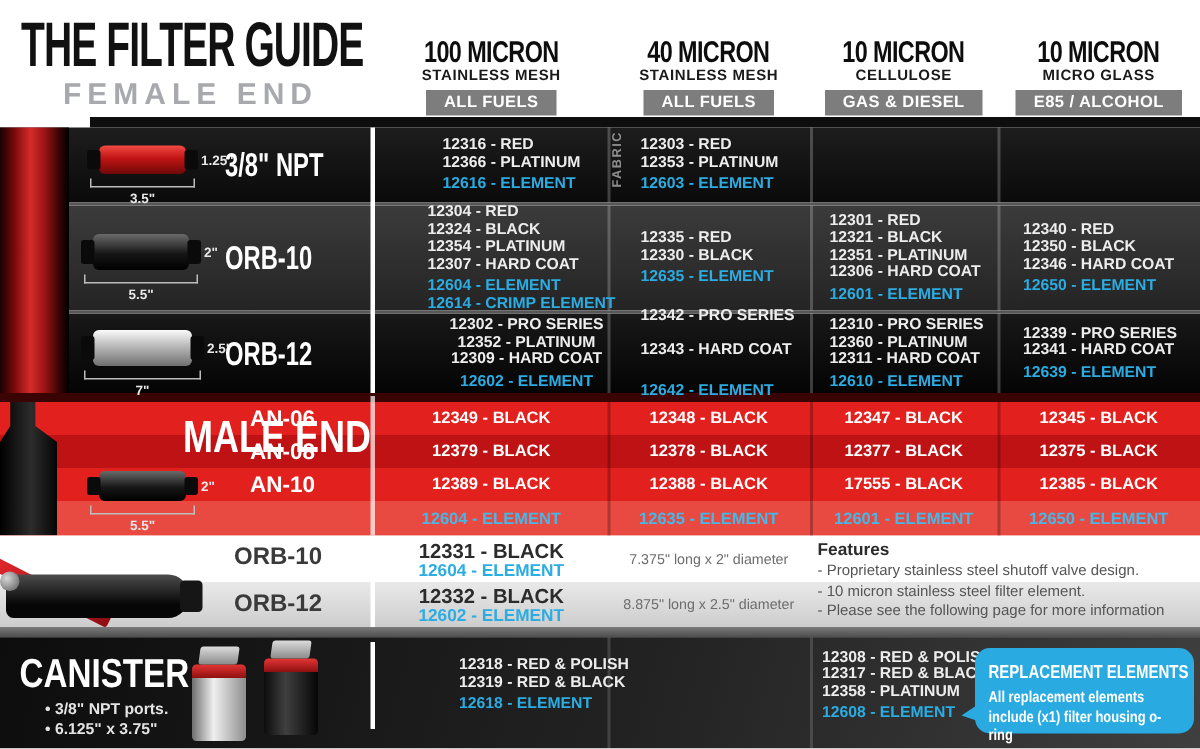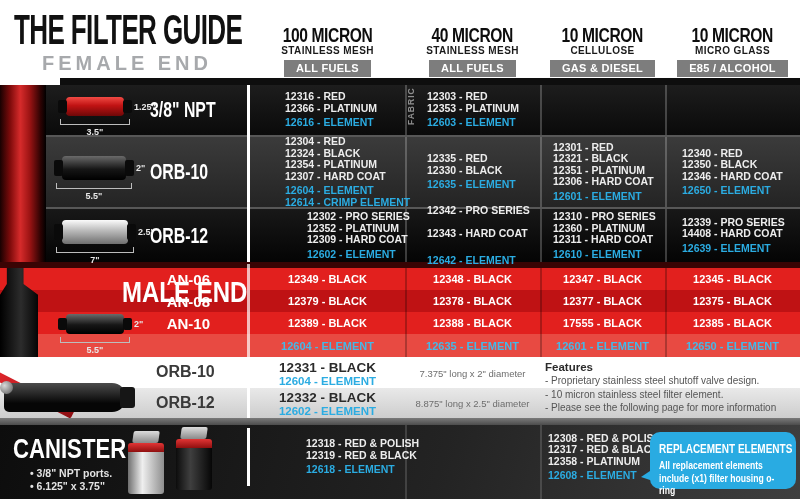--- a/index.html
+++ b/index.html
@@ -171,21 +171,21 @@
     <div class="ffig" style="left:66px;top:12px;">
       <div class="fbody fred" style="width:58px;height:19px;"></div>
       <div class="dimr">1.25"</div>
       <div class="lenline"></div>
       <div class="dimb">3.5"</div>
     </div>
     <div class="rowlab">
         <span class="cond">3/8" NPT</span>
       </div>
     <div class="fabric">FABRIC</div>
-    <div class="fc" style="left:250px;width:155px;padding-left:35px;border-radius:12px;">
+    <div class="fc" style="left:250px;width:155px;padding-left:45px;border-radius:12px;">
       <div class="part">12316 - RED</div>
       <div class="part">12366 - PLATINUM</div>
       <div class="part el">12616 - ELEMENT</div>
     </div>
     <div class="fc" style="left:405px;width:135px;padding-left:22px;">
       <div class="part">12303 - RED</div>
       <div class="part">12353 - PLATINUM</div>
       <div class="part el">12603 - ELEMENT</div>
     </div>
   </div>
@@ -237,40 +237,40 @@
     <i class="vd" style="left:665px"></i>
     <div class="ffig" style="left:62px;top:11px;">
       <div class="fbody fsil" style="width:66px;height:24px;"></div>
       <div class="dimr">2.5"</div>
       <div class="lenline"></div>
       <div class="dimb">7"</div>
     </div>
     <div class="rowlab">
         <span class="cond">ORB-12</span>
       </div>
-    <div class="fc" style="left:260px;width:155px;padding-left:47px;">
+    <div class="fc" style="left:250px;width:155px;padding-left:47px;align-items:center;">
       <div class="part">12302 - PRO SERIES</div>
       <div class="part">12352 - PLATINUM</div>
       <div class="part">12309 - HARD COAT</div>
       <div class="part el">12602 - ELEMENT</div>
     </div>
     <div class="fc" style="left:405px;width:135px;padding-left:22px;gap:12px;">
       <div class="part">12342 - PRO SERIES</div>
       <div class="part">12343 - HARD COAT</div>
       <div class="part el">12642 - ELEMENT</div>
     </div>
     <div class="fc" style="left:540px;width:125px;padding-left:13px;">
       <div class="part">12310 - PRO SERIES</div>
       <div class="part">12360 - PLATINUM</div>
       <div class="part">12311 - HARD COAT</div>
       <div class="part el">12610 - ELEMENT</div>
     </div>
     <div class="fc" style="left:665px;width:135px;padding-left:17px;">
       <div class="part">12339 - PRO SERIES</div>
-      <div class="part">14408 - HARD COAT</div>
+      <div class="part">12341 - HARD COAT</div>
       <div class="part el">12639 - ELEMENT</div>
     </div>
   </div>
 
   <div class="red-can"></div>
   <div class="wline" style="top:85px;height:177px;"></div>
 
   <div class="row male">
     <div class="mband mstrip"></div>
     <div class="mband mb1"></div>

